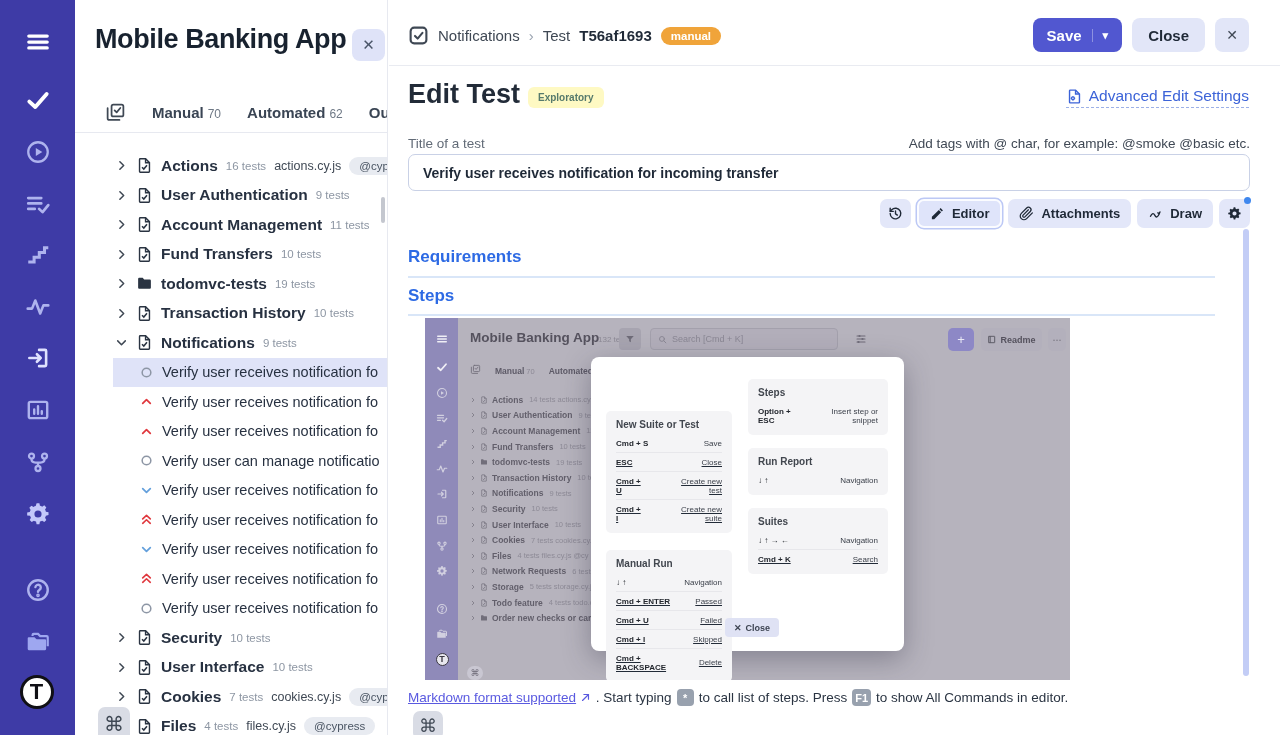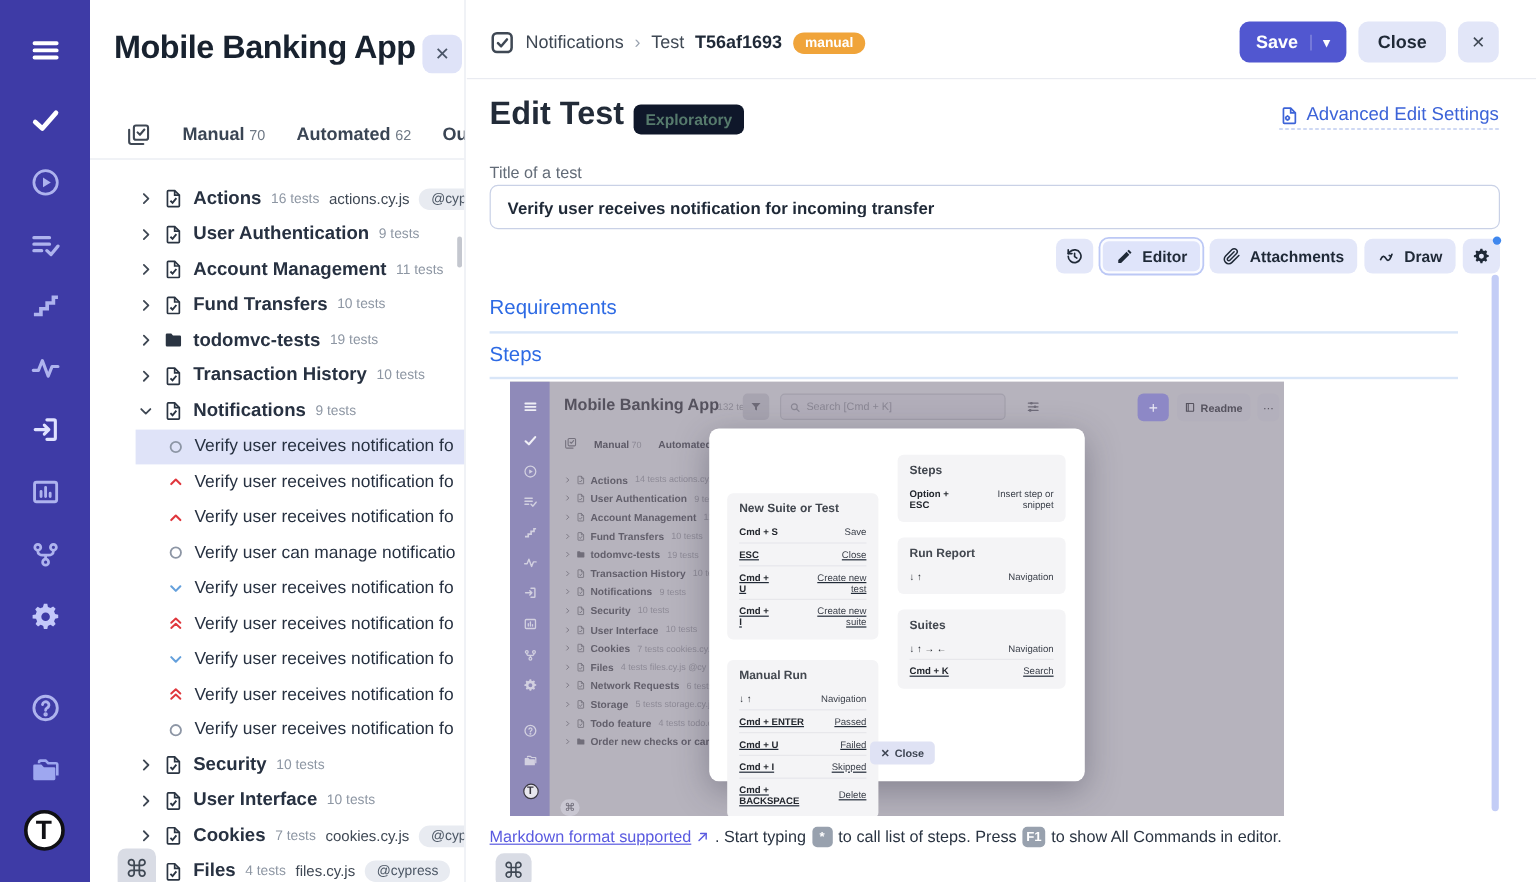--- a/index.html
+++ b/index.html
@@ -72,42 +72,42 @@
     padding:3px 10px; border-radius:11px; }
   .hdr-actions { position:absolute; right:31px; top:18px; display:flex; gap:10px; }
   .btn { border:none; border-radius:8px; font-family:inherit; font-weight:700; font-size:15px;
     cursor:pointer; display:flex; align-items:center; justify-content:center; }
   .btn-save { background:#5157d0; color:#fff; height:34px; padding:0 14px; gap:10px; }
   .btn-save .caret { font-size:11px; padding-left:10px; border-left:1px solid rgba(255,255,255,.35); }
   .btn-light { background:#e2e6f8; color:#1f2937; height:34px; padding:0 16px; }
   .btn-x { width:34px; padding:0; color:#3f4854; font-weight:400; font-size:14px; }
 
   .page-title { position:absolute; left:19px; top:79px; font-size:27px; font-weight:800; color:#222b38; }
-  .badge-type { position:absolute; left:139px; top:87px; background:#0f172a; color:#567a6c;
-    font-size:13px; font-weight:700; padding:5px 10px; border-radius:6px; }
+  .badge-type { position:absolute; left:139px; top:87px; background:#fef9c3; color:#567a6c;
+    font-size:10px; font-weight:700; padding:5px 10px; border-radius:6px; }
   .adv-link { position:absolute; right:31px; top:87px; display:flex; align-items:center; gap:6px;
     color:#3c63d8; font-size:15.5px; cursor:pointer; border-bottom:1px dashed #9db1e8; padding-bottom:2px; }
   .adv-link .ic { width:17px; height:17px; }
 
   .field-label { position:absolute; left:19px; top:136px; font-size:13.5px; color:#626b77; }
   .tags-hint { position:absolute; right:30px; top:136px; font-size:13.5px; color:#3f4854; }
   .title-input { position:absolute; left:19px; top:154px; width:842px; height:37px;
     border:1px solid #c9d1e6; border-radius:7px; padding:0 14px; font-family:inherit;
     font-size:14px; font-weight:700; color:#1f2937; outline:none; background:#fff; }
 
   .toolbar { position:absolute; right:30px; top:199px; display:flex; gap:6px; }
   .tbtn { background:#e3e7f9; border:none; border-radius:7px; height:29px; padding:0 11px;
     display:flex; align-items:center; gap:7px; font-family:inherit; font-size:13px; font-weight:700;
     color:#1f2937; cursor:pointer; position:relative; }
   .tbtn .ic { width:15px; height:15px; color:#1f2937; }
   .tbtn-sq { width:31px; padding:0; justify-content:center; }
   .tbtn-active { background:#dfe4fa; border:2px solid #fbfcff; box-shadow:0 0 0 1.5px #bcc8f5; }
   .blue-dot { position:absolute; right:-1px; top:-2px; width:7px; height:7px; border-radius:50%; background:#3f87ee; }
 
-  .section-h { position:absolute; left:19px; font-size:17px; font-weight:400; color:#2d6ae4; }
+  .section-h { position:absolute; left:19px; font-size:17px; font-weight:700; color:#2d6ae4; }
   .section-line { position:absolute; left:19px; width:807px; height:2px; background:#d9e6f8; }
 
   
   .shot { position:absolute; left:36px; top:318px; width:645px; height:362px; background:#b6b3bd; overflow:hidden; }
   .shot-sidebar { position:absolute; left:0; top:0; width:33px; height:362px; background:#8f8ab9;
     display:flex; flex-direction:column; align-items:center; }
   .ss-ic { width:12px; height:12px; color:#d2d0e0; }
   .ss-ic:nth-child(1){ margin-top:15px; color:#f0eff6; }
   .ss-ic:nth-child(2){ margin-top:16px; color:#f0eff6; }
   .ss-ic:nth-child(3){ margin-top:14px; }
@@ -608,20 +608,21 @@
           <path d="M13.5 3H6a1 1 0 0 0-1 1v16a1 1 0 0 0 1 1h12a1 1 0 0 0 1-1V8.5z"></path>
           <path d="M13.5 3v5.5H19"></path>
           <circle cx="9.8" cy="14.5" r="2"></circle>
           <path stroke-width="1.5" d="M9.8 11.3v1.1M9.8 16.6v1.1M6.6 14.5h1.1M11.9 14.5h1.1"></path>
         </svg>
       </span>
     <span>Advanced Edit Settings</span>
   </a>
 
   <div class="field-label">Title of a test</div>
+  <div class="tags-hint">Add tags with @ char, for example: @smoke @basic etc.</div>
   <input class="title-input" value="Verify user receives notification for incoming transfer" style="">
 
   <div class="toolbar">
     <button class="tbtn tbtn-sq">
       <span class="ic">
           <svg viewBox="0 0 24 24" fill="none" stroke="currentColor" stroke-width="2.2" stroke-linecap="round" stroke-linejoin="round">
             <path d="M3.5 12a8.5 8.5 0 1 0 2.5-6L3.5 8.5"></path>
             <path d="M3.5 3.5v5h5"></path>
             <path d="M12 8v4.5l3 2"></path>
           </svg>

